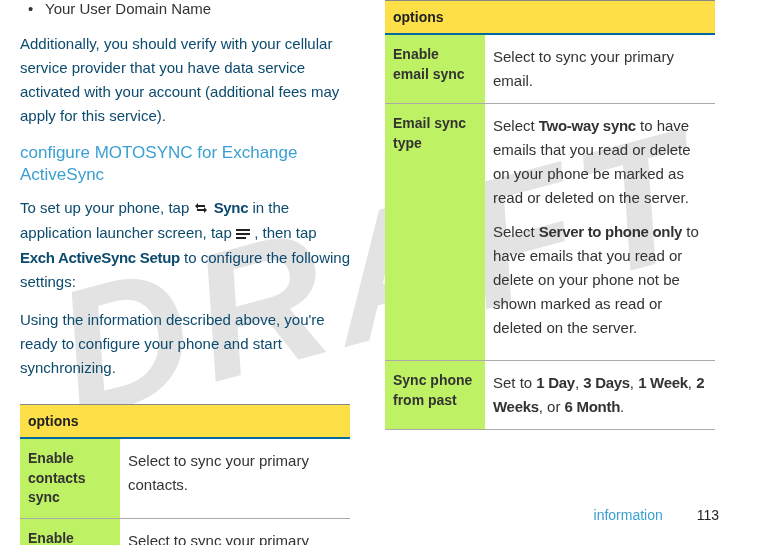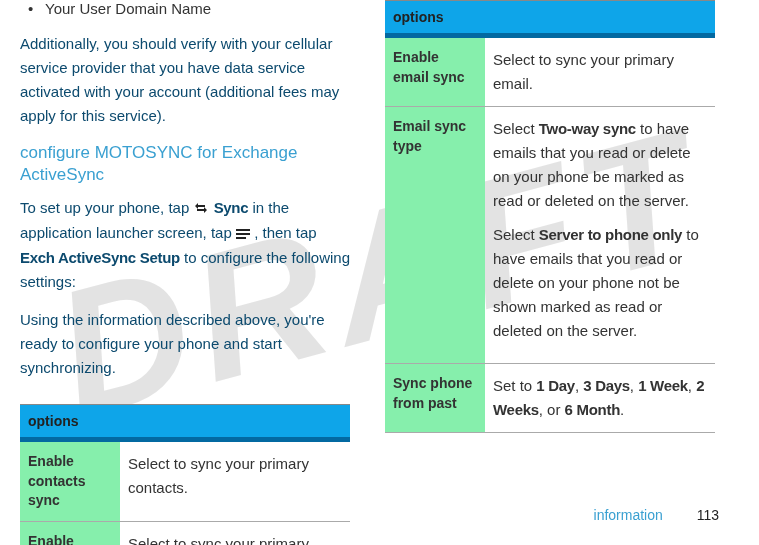--- a/index.html
+++ b/index.html
@@ -9,23 +9,23 @@
     .columns { display: flex; gap: 35px; height: 480px; }
     .col { width: 330px; }
     .bullet-row { display: flex; margin-bottom: 15px; font-size: 15px; color: #333; }
     .bullet-dot { width: 25px; padding-left: 8px; }
     .para { font-size: 15px; color: #0c4a6e; line-height: 1.6; margin-bottom: 14px; }
     .heading { color: #3aa0d1; font-size: 17px; line-height: 1.3; margin-bottom: 10px; }
     .condensed { font-family: Liberation Sans, sans-serif; font-weight: 700; letter-spacing: -0.3px; }
     .icon-sync { display:inline-block; vertical-align: middle; }
     .icon-menu { display:inline-block; vertical-align: middle; }
     table.opt { width: 100%; border-collapse: collapse; }
-    table.opt th { text-align: left; font-size: 14px; font-weight: 700; color: #222; background: #0ea5e9; border-top: 1px solid #888; border-bottom: 5px solid #0369a1; padding: 8px 8px; }
+    table.opt th { text-align: left; font-size: 14px; font-weight: 700; color: #222; background: #fde047; border-top: 1px solid #888; border-bottom: 2px solid #0369a1; padding: 8px 8px; }
     table.opt td { font-size: 15px; color: #333; padding: 10px 8px; vertical-align: top; line-height: 1.6; border-bottom: 1px solid #aaa; }
-    table.opt td.l { width: 100px; background: #86efac; font-family: 'Arial Narrow', Arial, sans-serif; font-weight:700; font-size: 14px; line-height:1.4; }
+    table.opt td.l { width: 100px; background: #bef264; font-family: 'Arial Narrow', Arial, sans-serif; font-weight:700; font-size: 14px; line-height:1.4; }
     .footer { position: absolute; bottom: 22px; right: 40px; font-size: 14px; }
     .footer .sec { color: #3aa0d1; margin-right: 30px; }
     .footer .pg { font-weight: 400; color: #222; }
     .gap { height: 10px; }
     .desc-block p { margin-bottom: 10px; }
   </style>
 </head>
 <body>
 
 <div class="watermark">DRAFT</div>

